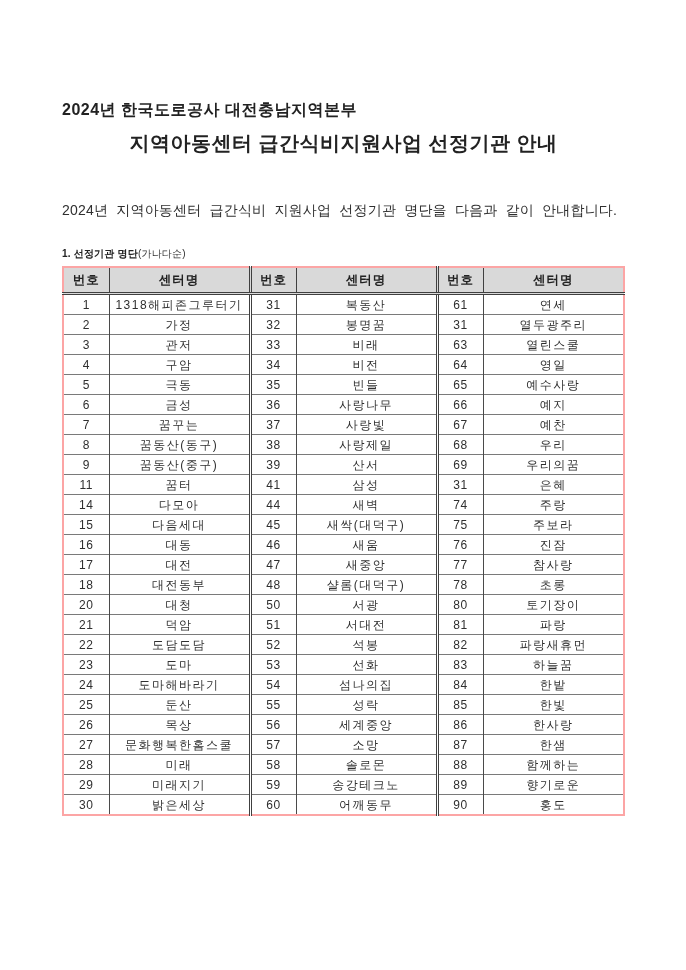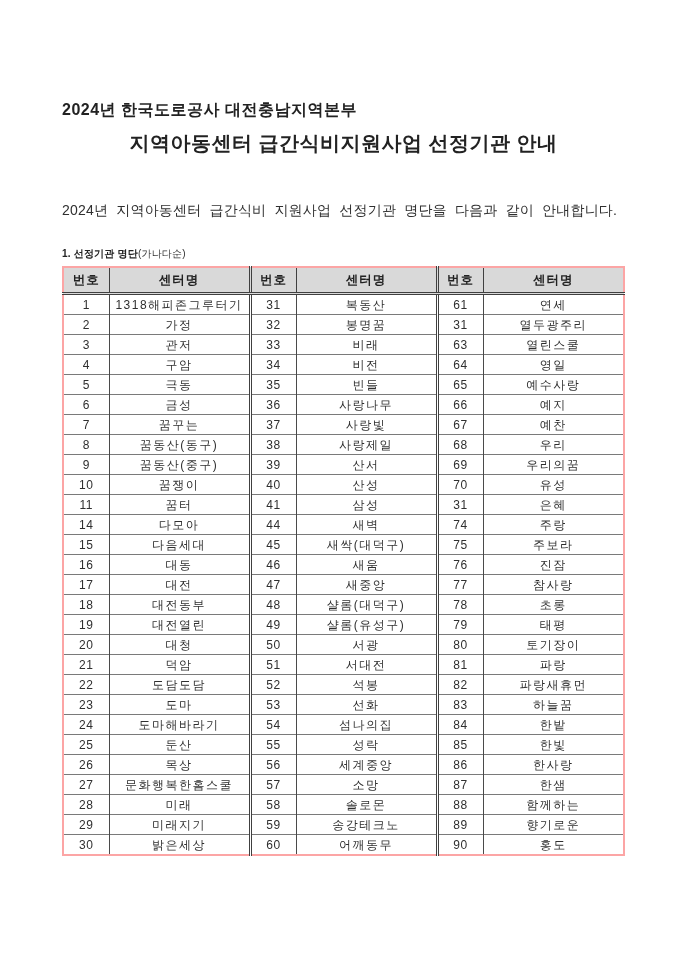--- a/index.html
+++ b/index.html
@@ -189,28 +189,20 @@
         </tr>
         <tr>
           <td class="no-col">9</td>
           <td class="name-col">꿈동산(중구)</td>
           <td class="no-col grp">39</td>
           <td class="name-col">산서</td>
           <td class="no-col grp">69</td>
           <td class="name-col">우리의꿈</td>
         </tr>
         <tr>
-          <td class="no-col">10</td>
-          <td class="name-col">꿈쟁이</td>
-          <td class="no-col grp">40</td>
-          <td class="name-col">산성</td>
-          <td class="no-col grp">70</td>
-          <td class="name-col">유성</td>
-        </tr>
-        <tr>
           <td class="no-col">11</td>
           <td class="name-col">꿈터</td>
           <td class="no-col grp">41</td>
           <td class="name-col">삼성</td>
           <td class="no-col grp">31</td>
           <td class="name-col">은혜</td>
         </tr>
         <tr>
           <td class="no-col">14</td>
           <td class="name-col">다모아</td>
@@ -245,28 +237,20 @@
         </tr>
         <tr>
           <td class="no-col">18</td>
           <td class="name-col">대전동부</td>
           <td class="no-col grp">48</td>
           <td class="name-col">샬롬(대덕구)</td>
           <td class="no-col grp">78</td>
           <td class="name-col">초롱</td>
         </tr>
         <tr>
-          <td class="no-col">19</td>
-          <td class="name-col">대전열린</td>
-          <td class="no-col grp">49</td>
-          <td class="name-col">샬롬(유성구)</td>
-          <td class="no-col grp">79</td>
-          <td class="name-col">태평</td>
-        </tr>
-        <tr>
           <td class="no-col">20</td>
           <td class="name-col">대청</td>
           <td class="no-col grp">50</td>
           <td class="name-col">서광</td>
           <td class="no-col grp">80</td>
           <td class="name-col">토기장이</td>
         </tr>
         <tr>
           <td class="no-col">21</td>
           <td class="name-col">덕암</td>

